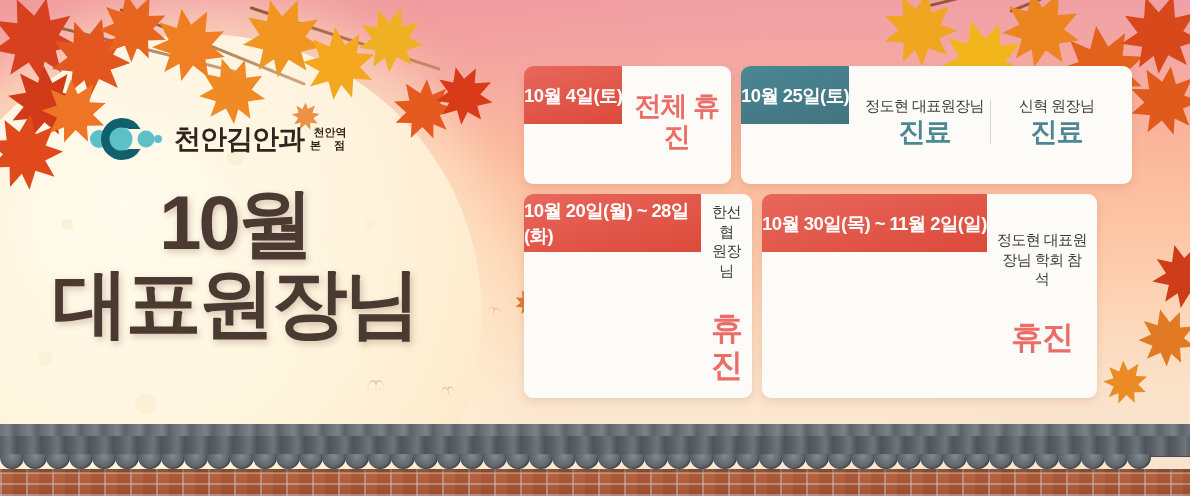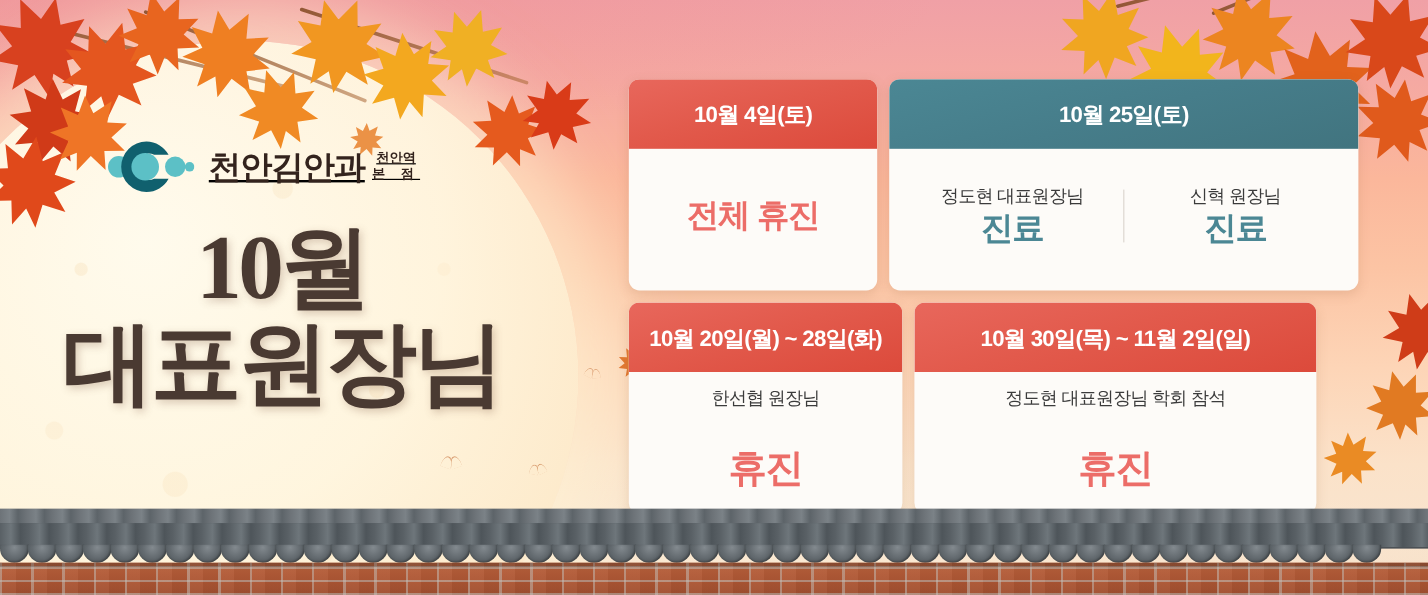--- a/index.html
+++ b/index.html
@@ -103,21 +103,21 @@
   
   .logo-wrap {
     position: absolute;
     left: 88px;
     top: 116px;
     display: flex;
     align-items: center;
     gap: 12px;
   }
   .logo-mark { position: relative; width: 74px; height: 46px; }
-  .logo-text-block { display: flex; flex-direction: column; gap: 2px; text-decoration: underline; }
+  .logo-text-block { display: flex; flex-direction: column; gap: 2px; }
   .logo-line1 { display: flex; align-items: flex-end; gap: 6px; }
   .logo-main {
     font-size: 27px;
     font-weight: 800;
     color: #33231d;
     letter-spacing: -1px;
     line-height: 1;
   }
   .logo-sub {
     font-size: 11px;
@@ -147,40 +147,40 @@
     left: 50px;
     top: 186px;
     width: 370px;
     text-align: center;
     color: #4a3a32;
     font-weight: 900;
     letter-spacing: -3px;
     line-height: .98;
     text-shadow: 2px 3px 7px rgba(120,80,55,.30);
   }
-  .headline .l1 { font-size: 76px; display: block; font-family: Liberation Serif, serif; }
+  .headline .l1 { font-size: 76px; display: block; }
   .headline .l2 { font-size: 76px; display: block; margin-top: 6px; }
 
   
   .cards {
     position: absolute;
     left: 524px;
     top: 66px;
     width: 608px;
     display: flex;
     flex-wrap: wrap;
     gap: 10px;
   }
   .card {
     background: #fdfbf8;
     border-radius: 9px;
     overflow: hidden;
     box-shadow: 0 3px 9px rgba(150,92,60,.17);
     display: flex;
-    flex-direction: column;
+    flex-direction: row;
   }
   .card.w-sm { width: 207px; }
   .card.w-lg { width: 391px; }
   .card.w-md { width: 228px; }
   .card.w-md2 { width: 335px; }
 
   .card-head {
     height: 58px;
     display: flex;
     align-items: center;

